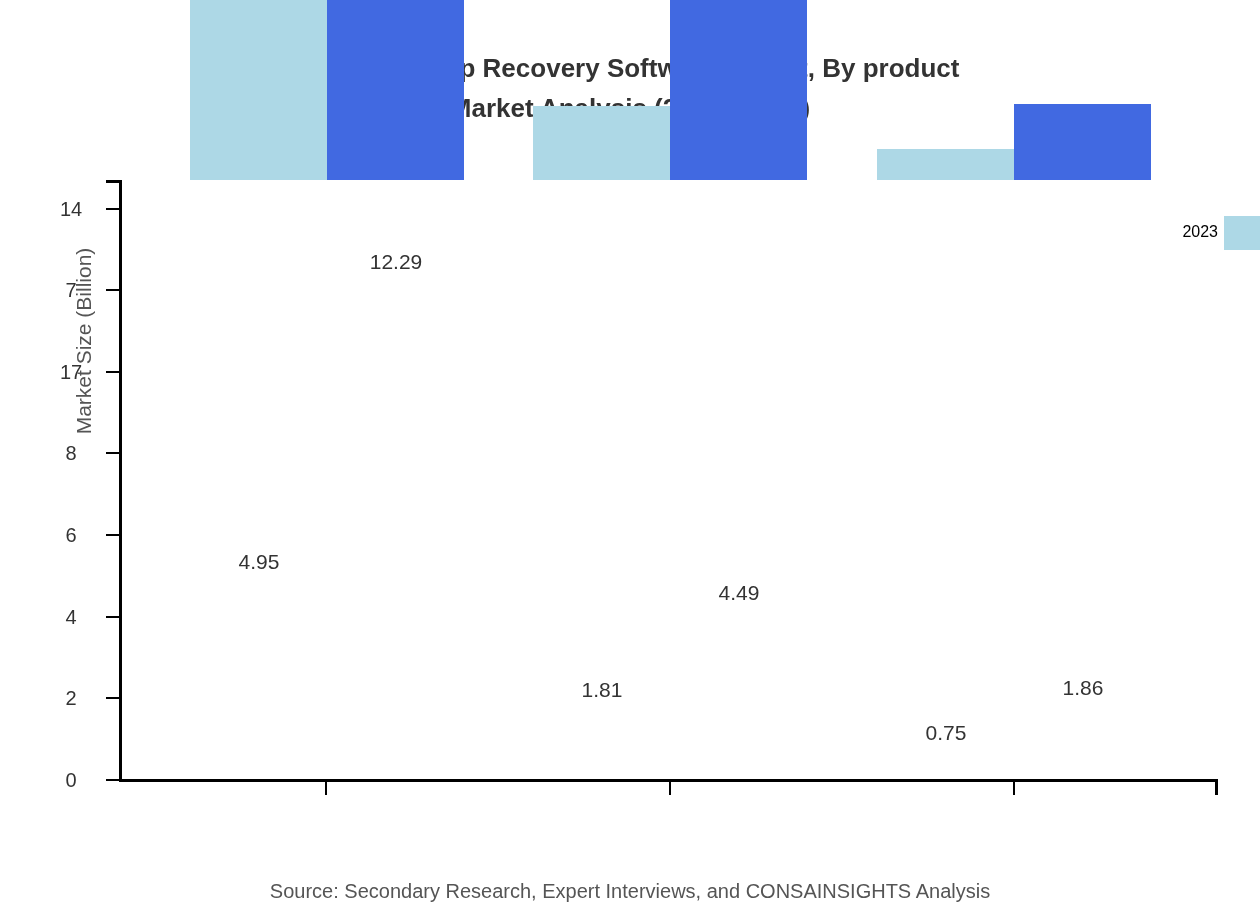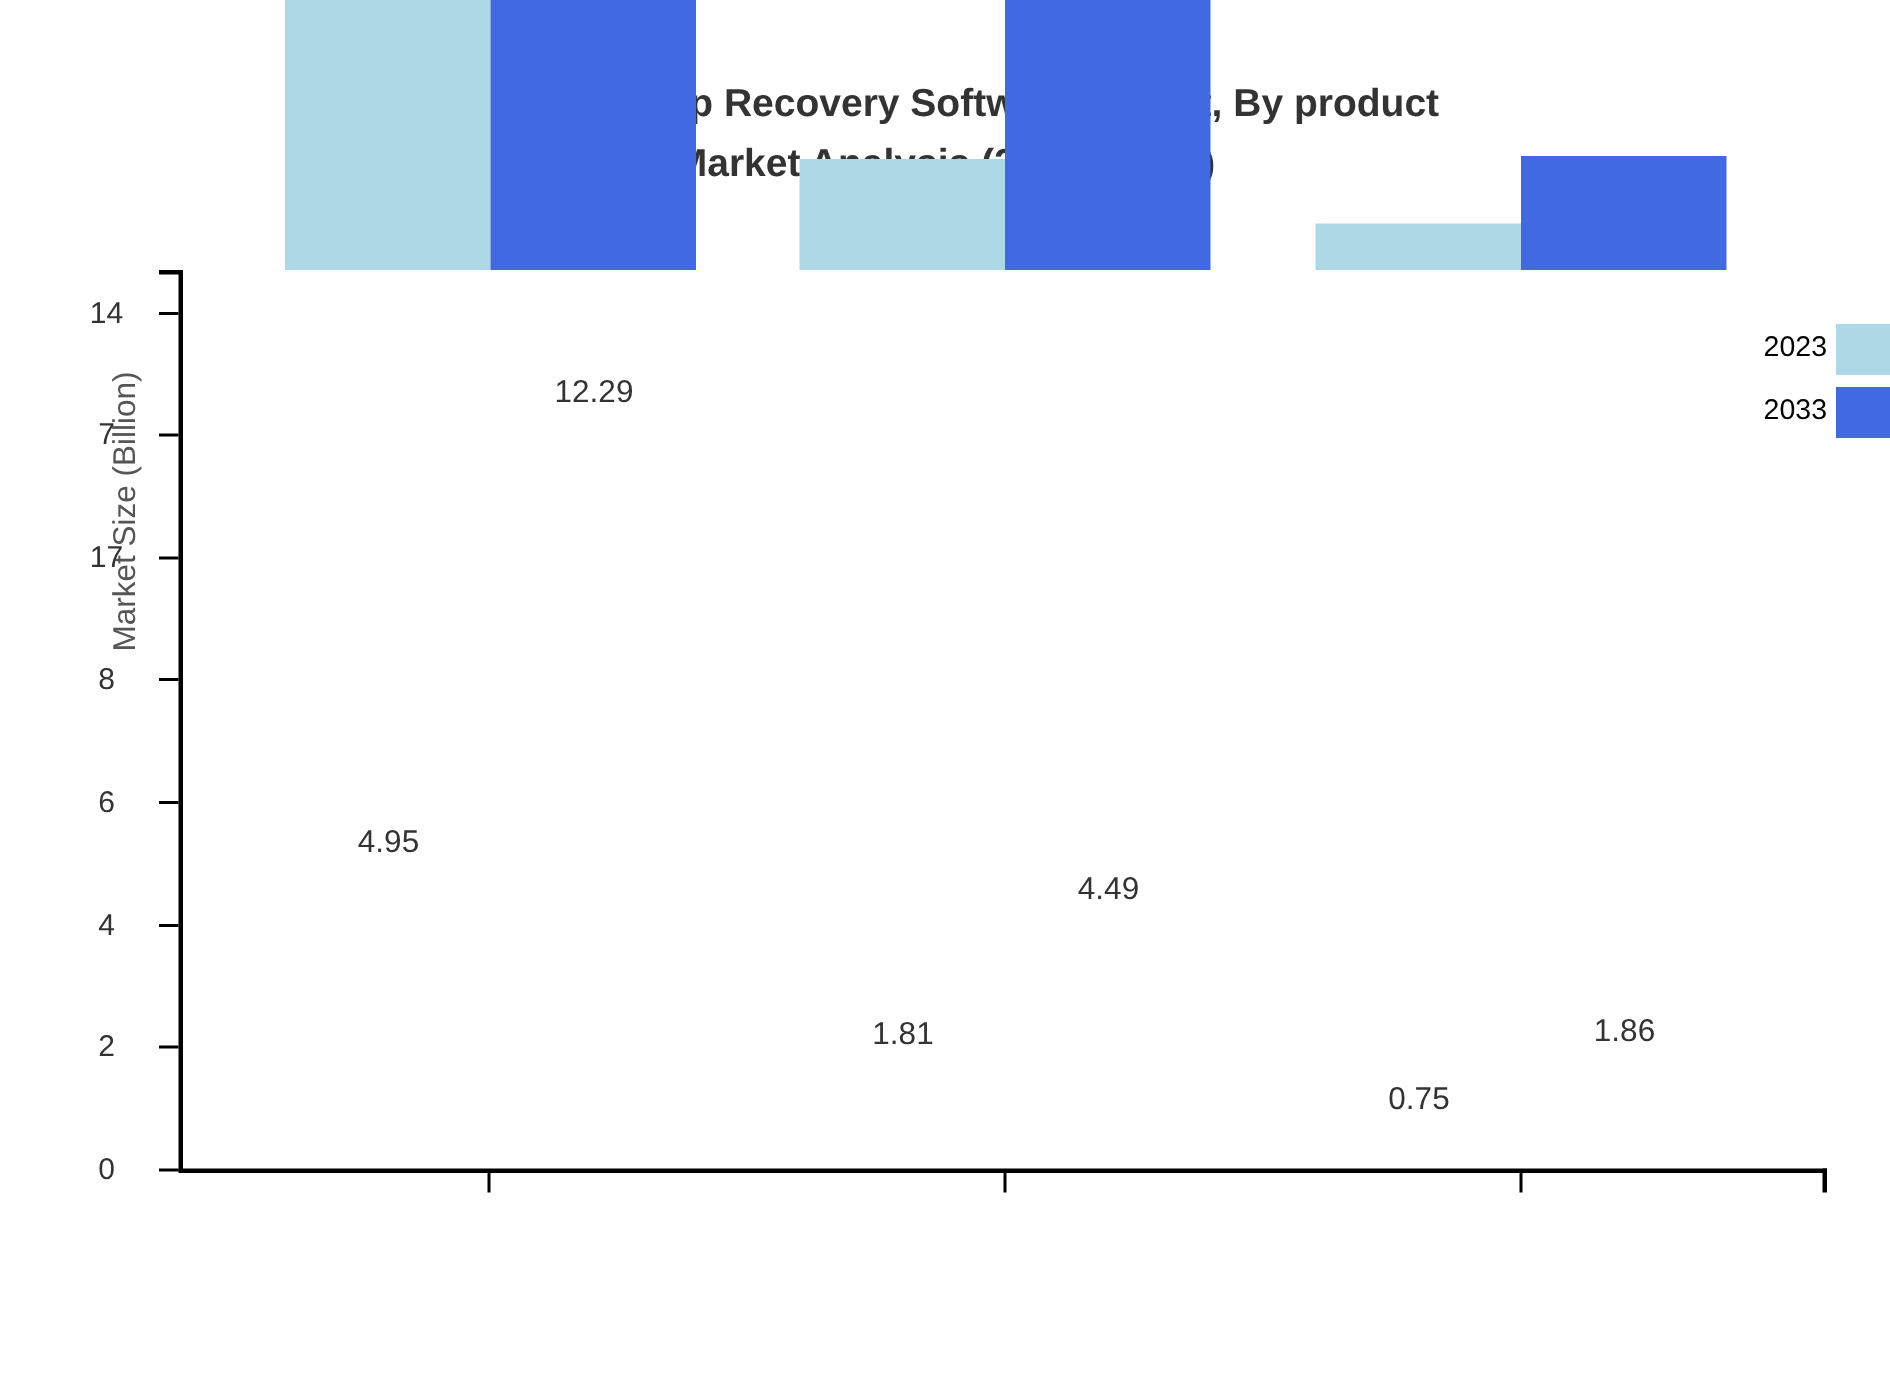--- a/index.html
+++ b/index.html
@@ -151,21 +151,21 @@
   }
   .legend-row.r0 { top: 8px; }
   .legend-row.r1 { top: 50px; }
   .legend-label {
     position: absolute;
     left: 0px;
     top: 0px;
     width: 118px;
     text-align: right;
     color: #000000;
-    font-size: 19px;
+    font-size: 16px;
     line-height: 24px;
   }
   .legend-swatch {
     position: absolute;
     left: 124px;
     top: -4px;
     width: 60px;
     height: 34px;
   }
   .legend-swatch.s0 { background: #add8e6; }
@@ -250,20 +250,17 @@
     <div class="bar bar-2033" style="left:895px; width:137px; height:76px;"></div>
     <div class="bar-value" style="left:864px; top:497px;">1.86</div>
 
   </div>
 
   <div class="legend">
     <div class="legend-row r0">
       <span class="legend-label">2023</span>
       <span class="legend-swatch s0"></span>
     </div>
-    <div class="legend-row r1">
-      <span class="legend-label">2033</span>
-      <span class="legend-swatch s1"></span>
-    </div>
   </div>
 
+  <div class="source-note">Source: Secondary Research, Expert Interviews, and CONSAINSIGHTS Analysis</div>
 
 </div>
 
 </body></html>

